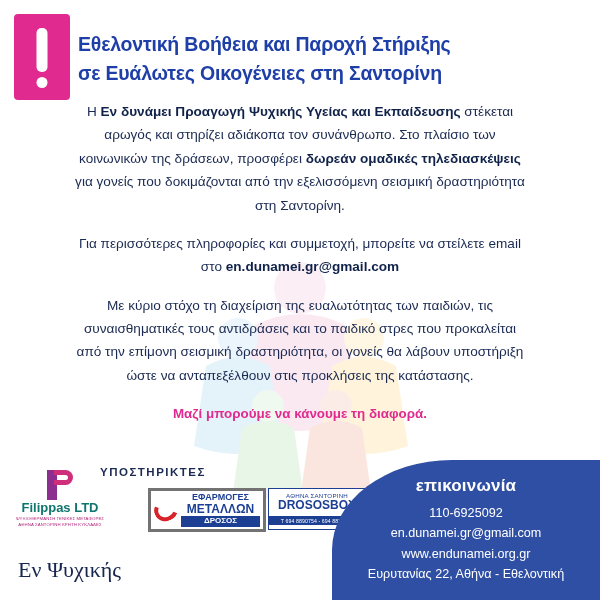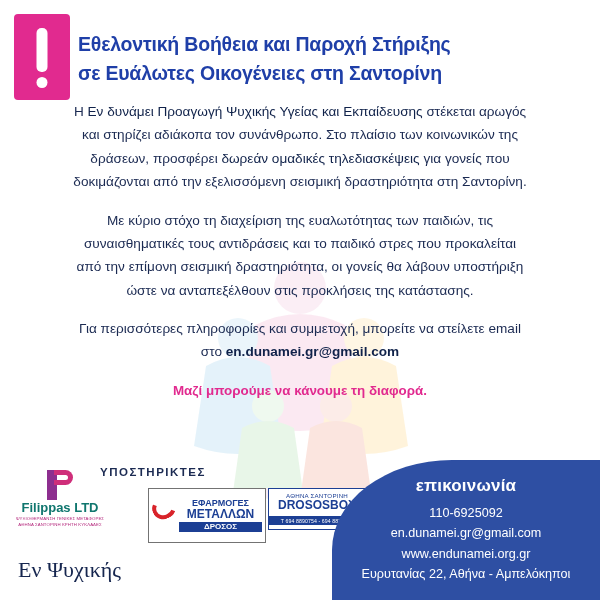--- a/index.html
+++ b/index.html
@@ -68,21 +68,21 @@
     position: absolute;
     left: 72px; top: 100px;
     width: 456px;
     text-align: center;
     color: #1b2a52;
     font-size: 13.6px;
     line-height: 1.72;
   }
   .body-copy p { margin-bottom: 15px; }
   .body-copy p:last-child { margin-bottom: 0; }
-  .body-copy b { font-weight: normal; color: #10224a; }
+  .body-copy b { font-weight: bold; color: #10224a; }
   .email-strong { font-weight: bold; color: #10224a; }
   .tagline {
     color: #e12a8f;
     font-weight: bold;
     font-size: 13.4px;
     margin-top: 4px;
   }
 
   
   .contact-panel {
@@ -145,23 +145,23 @@
   }
   .logo-filippas .fsub {
     font-size: 4.3px; color: #b3247a; text-align: center;
     line-height: 1.35; margin-top: 2px; letter-spacing: 0.1px;
   }
 
   
   .logo-drosos {
     position: absolute;
     left: 148px; top: 488px;
-    width: 118px; height: 55px;
-    background: #ffffff;
-    border: 1px solid #737373;
+    width: 118px; height: 44px;
+    background: #ffffff;
+    border: 3px solid #737373;
     display: flex;
     align-items: center;
     overflow: hidden;
   }
   .logo-drosos .dm {
     width: 30px; height: 100%;
     background: #ffffff;
     position: relative;
     flex: none;
   }
@@ -249,24 +249,24 @@
 
   <div class="headline">
     <span>Εθελοντική Βοήθεια και Παροχή Στήριξης</span>
     <span class="l2">σε Ευάλωτες Οικογένειες στη Σαντορίνη</span>
   </div>
 
   <div class="body-copy">
     <p>
       <span>Η </span><b>Εν δυνάμει Προαγωγή Ψυχικής Υγείας και Εκπαίδευσης</b><span> στέκεται αρωγός και στηρίζει αδιάκοπα τον συνάνθρωπο. Στο πλαίσιο των κοινωνικών της δράσεων, προσφέρει </span><b>δωρεάν ομαδικές τηλεδιασκέψεις</b><span> για γονείς που δοκιμάζονται από την εξελισσόμενη σεισμική δραστηριότητα στη Σαντορίνη.</span>
     </p>
-    <p>Με κύριο στόχο τη διαχείριση της ευαλωτότητας των παιδιών, τις συναισθηματικές τους αντιδράσεις και το παιδικό στρες που προκαλείται από την επίμονη σεισμική δραστηριότητα, οι γονείς θα λάβουν υποστήριξη ώστε να ανταπεξέλθουν στις προκλήσεις της κατάστασης.</p>
     <p>
       <span>Για περισσότερες πληροφορίες και συμμετοχή, μπορείτε να στείλετε email στο </span><span class="email-strong">en.dunamei.gr@gmail.com</span>
     </p>
+    <p>Με κύριο στόχο τη διαχείριση της ευαλωτότητας των παιδιών, τις συναισθηματικές τους αντιδράσεις και το παιδικό στρες που προκαλείται από την επίμονη σεισμική δραστηριότητα, οι γονείς θα λάβουν υποστήριξη ώστε να ανταπεξέλθουν στις προκλήσεις της κατάστασης.</p>
     <p class="tagline">Μαζί μπορούμε να κάνουμε τη διαφορά.</p>
   </div>
 
   <div class="supporters-label">ΥΠΟΣΤΗΡΙΚΤΕΣ</div>
 
   <div class="logo-filippas">
     <div class="mark">
       <div class="p1"></div>
         <div class="p2"></div>
     </div>
@@ -293,16 +293,16 @@
 
   <div class="brand">
     <div class="bname">Εν Ψυχικής</div>
   </div>
 
   <div class="contact-panel">
     <div class="ctitle">επικοινωνία</div>
     <div class="cline">110-6925092</div>
     <div class="cline">en.dunamei.gr@gmail.com</div>
     <div class="cline">www.endunamei.org.gr</div>
-    <div class="cline">Ευρυτανίας 22, Αθήνα - Αμπελόκηποι</div>
+    <div class="cline">Ευρυτανίας 22, Αθήνα - Εθελοντική</div>
   </div>
 
 </div>
 
 </body></html>

